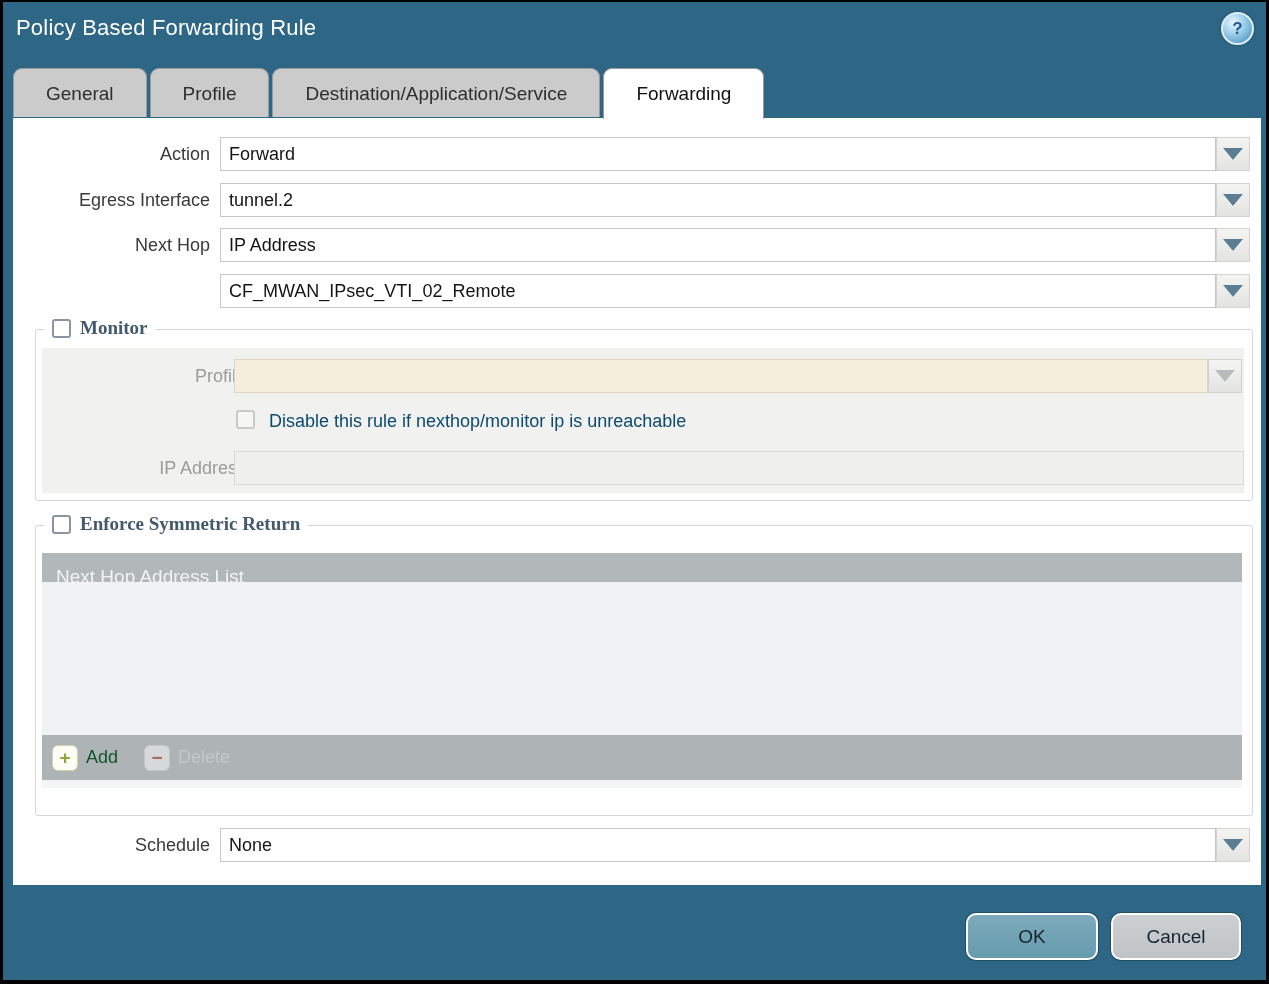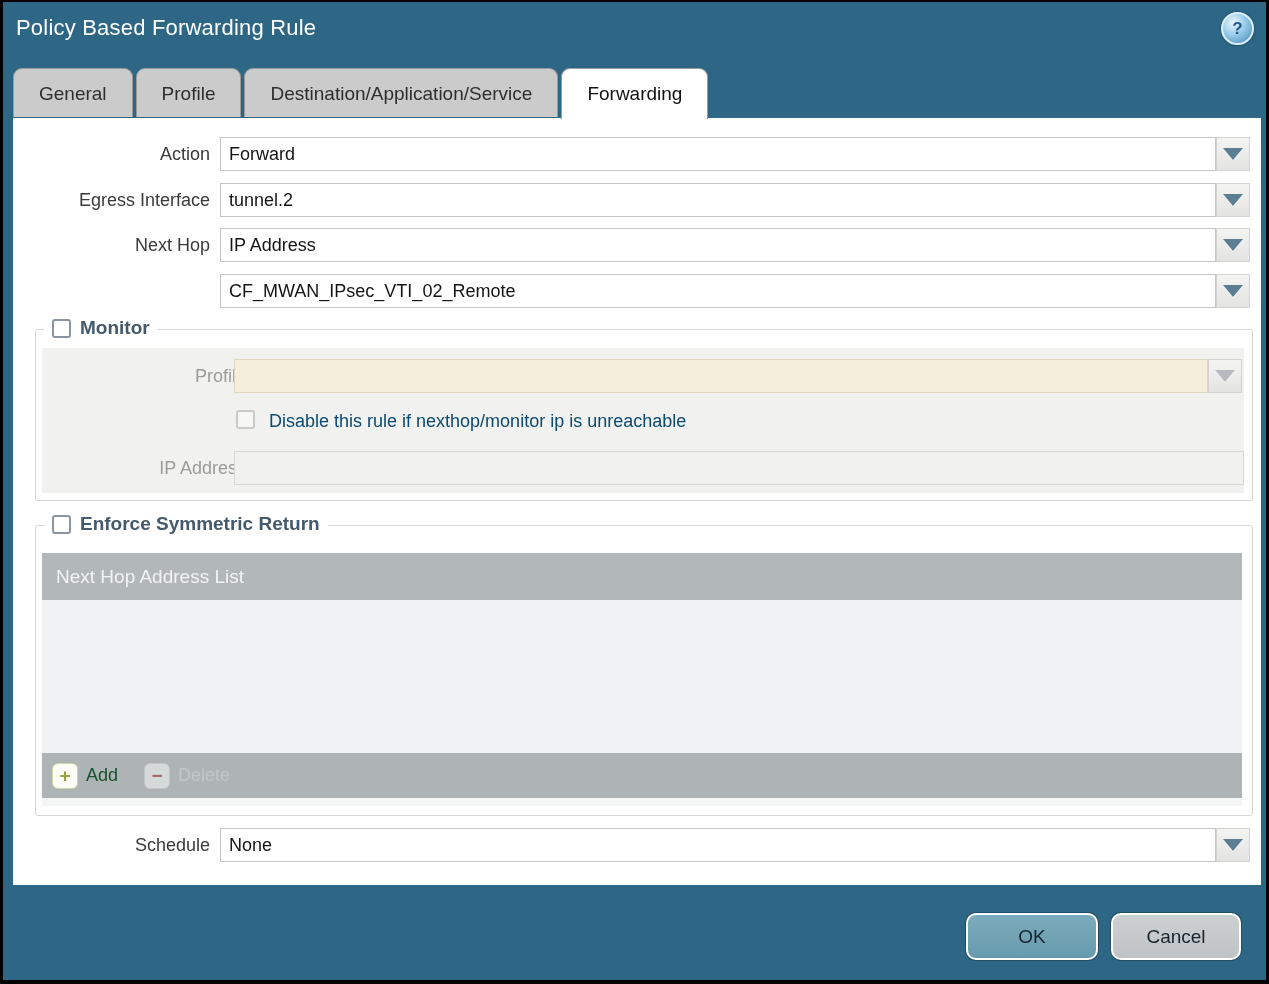--- a/index.html
+++ b/index.html
@@ -19,21 +19,21 @@
   .help{
     position:absolute;right:12px;top:10px;width:29px;height:29px;border-radius:50%;
     background:radial-gradient(circle at 35% 30%, #eaf6fd 0%, #9fd0ec 40%, #3e86b8 100%);
     border:2px solid #dceefa;box-shadow:0 0 3px rgba(0,0,0,.35);
     display:flex;align-items:center;justify-content:center;
     color:#1f5a8c;font-weight:bold;font-size:17px;cursor:pointer;
   }
   
   .tabs{position:absolute;left:10px;top:66px;display:flex;gap:3px;z-index:3;}
   .tab{
-    height:49px;line-height:49px;padding:0 25px;background:#cbcbcb;
+    height:49px;line-height:49px;padding:0 32px;background:#cbcbcb;
     border:1px solid #9a9a9a;border-bottom:none;border-radius:9px 9px 0 0;
     font-size:19px;color:#2e2e2e;cursor:pointer;box-sizing:border-box;
   }
   .tab.active{
     background:#ffffff;color:#121212;height:51px;z-index:4;position:relative;
   }
   
   .panel{
     position:absolute;left:10px;top:116px;width:1248px;height:767px;
     background:#ffffff;
@@ -55,39 +55,39 @@
   }
   .tri{width:0;height:0;border-left:10px solid transparent;border-right:10px solid transparent;
     border-top:12px solid #5b7e92;filter:drop-shadow(0 1px 0 rgba(255,255,255,.6));}
   .arrowbtn.disabled .tri{border-top-color:#b7bbbd;}
   
   .fieldset{
     position:absolute;border:1px solid #d6d6d6;border-radius:3px;
   }
   .legend{
     position:absolute;top:-13px;left:8px;background:#ffffff;padding:0 8px;
-    display:flex;align-items:center;gap:9px;
+    display:flex;align-items:center;gap:9px;font-family:Liberation Serif, serif;
   }
   .cb{
     width:19px;height:19px;background:#fff;border:2px solid #8b95a1;border-radius:3px;
     box-sizing:border-box;cursor:pointer;
   }
   .cb.disabled{border-color:#c9c9c9;background:#f6f6f5;cursor:default;}
   .legend .sect-title{font-size:19px;font-weight:bold;color:#44596b;}
   .graypanel{position:absolute;background:#f1f1f0;}
   .dlabel{
     position:absolute;left:0;width:210px;text-align:right;
     font-size:18px;color:#9b9b9b;line-height:34px;
   }
   .combo.cream{background:#f5eedd;border-color:#ded6bf;}
   .combo.graydis{background:#f0f0ef;border-color:#d8d8d8;}
   .dis-cb-label{position:absolute;font-size:18px;color:#0c4a6e;}
   
   .nh-table{position:absolute;overflow:hidden;}
-  .nh-head{height:47px;background:#b2b7ba;color:#f2f4f4;font-size:19px;
+  .nh-head{height:29px;background:#b2b7ba;color:#f2f4f4;font-size:19px;
     line-height:47px;padding-left:14px;}
   .nh-body{height:153px;background:#f1f2f3;}
   .nh-foot{height:45px;background:#aeb3b6;display:flex;align-items:center;gap:26px;padding-left:10px;}
   .nh-strip{height:8px;background:#f4f5f5;}
   .tbtn{display:flex;align-items:center;gap:8px;cursor:pointer;}
   .tbtn.disabled{cursor:default;}
   .badge{
     width:24px;height:24px;border-radius:6px;display:flex;align-items:center;justify-content:center;
     font-weight:bold;font-size:19px;line-height:1;
   }

